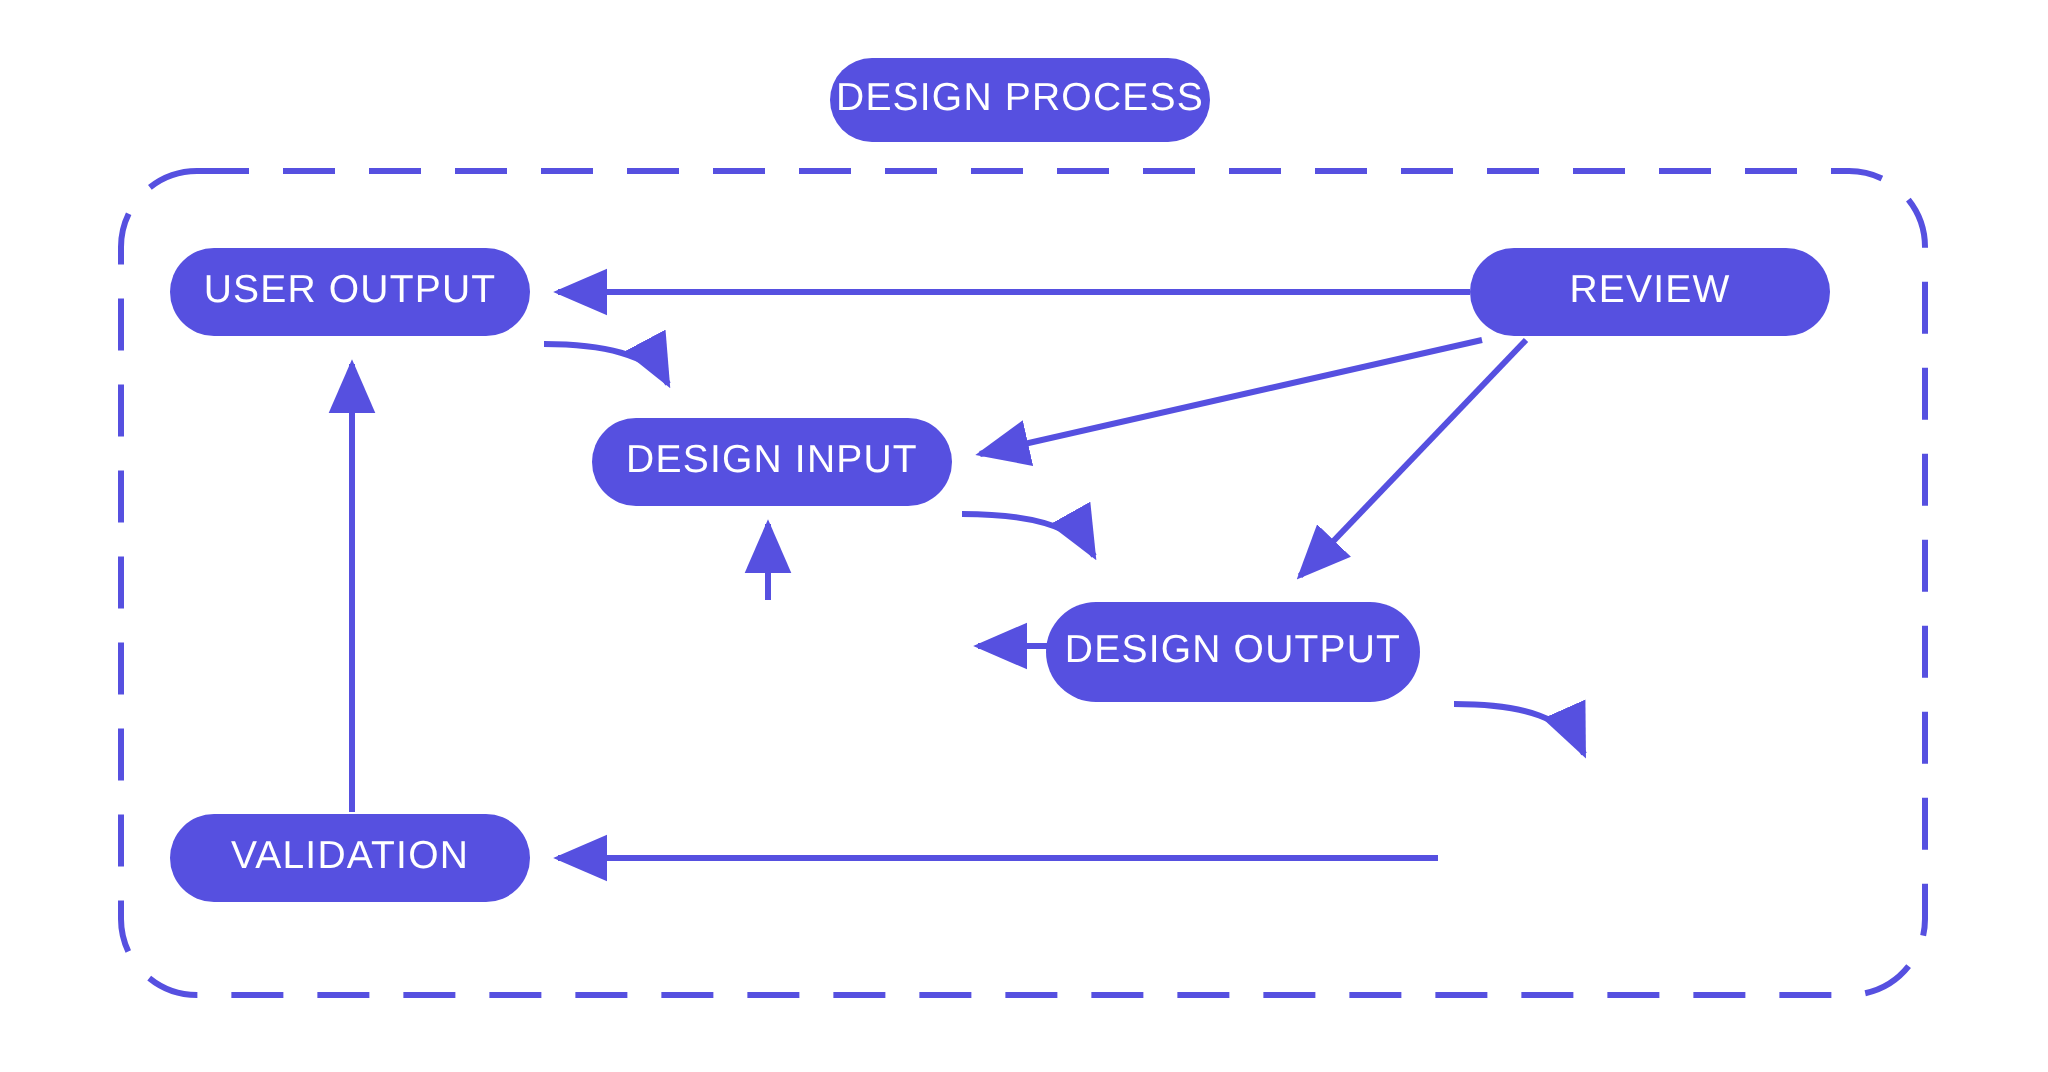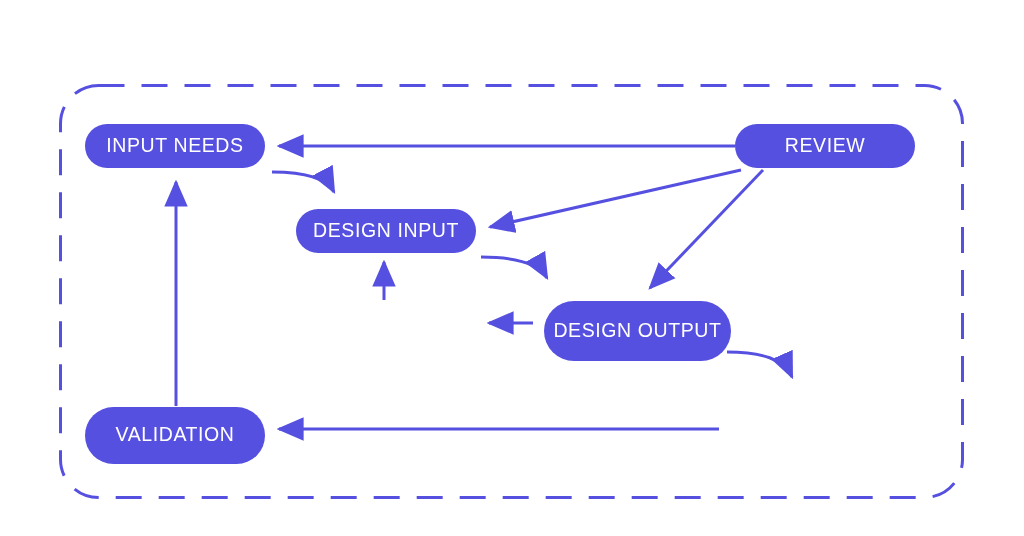--- a/index.html
+++ b/index.html
@@ -45,22 +45,22 @@
     display: block;
     line-height: 1;
     padding-bottom: 1px;
   }
   
   #node-design-process { left: 415px; top: 29px;  width: 190px; height: 42px; }
   #node-user-needs     { left: 85px;  top: 124px; width: 180px; height: 44px; }
   #node-review         { left: 735px; top: 124px; width: 180px; height: 44px; }
   #node-design-input   { left: 296px; top: 209px; width: 180px; height: 44px; }
   #node-verification   { left: 295px; top: 301px; width: 180px; height: 44px; }
-  #node-design-output  { left: 544px; top: 301px; width: 187px; height: 60px; }
-  #node-validation     { left: 85px;  top: 407px; width: 180px; height: 57px; }
+  #node-design-output  { left: 523px; top: 301px; width: 187px; height: 50px; }
+  #node-validation     { left: 85px;  top: 407px; width: 180px; height: 44px; }
   #node-medical-device { left: 719px; top: 407px; width: 211px; height: 44px; }
 </style>
 </head>
 <body>
 
 <div id="diagram-root">
 
   <svg class="svg-layer" viewBox="0 0 1024 536">
     <defs>
       <marker id="arrowhead" markerWidth="9" markerHeight="8" refX="8.2" refY="4" orient="auto" markerUnits="strokeWidth">
@@ -84,23 +84,26 @@
 
     <line x1="384" y1="300" x2="384" y2="262" stroke="#5650E0" stroke-width="3" marker-end="url(#arrowhead)"></line>
 
     <path d="M 727 352 C 762 352, 784 359, 792 377" fill="none" stroke="#5650E0" stroke-width="3" marker-end="url(#arrowhead)"></path>
 
     <line x1="719" y1="429" x2="279" y2="429" stroke="#5650E0" stroke-width="3" marker-end="url(#arrowhead)"></line>
 
     <line x1="176" y1="406" x2="176" y2="182" stroke="#5650E0" stroke-width="3" marker-end="url(#arrowhead)"></line>
   </svg>
 
+  <div class="node" id="node-design-process">
+    <span class="node-label">DESIGN PROCESS</span>
+  </div>
 
   <div class="node" id="node-user-needs">
-    <span class="node-label">INPUT NEEDS</span>
+    <span class="node-label">USER OUTPUT</span>
   </div>
 
   <div class="node" id="node-review">
     <span class="node-label">REVIEW</span>
   </div>
 
   <div class="node" id="node-design-input">
     <span class="node-label">DESIGN INPUT</span>
   </div>
 

